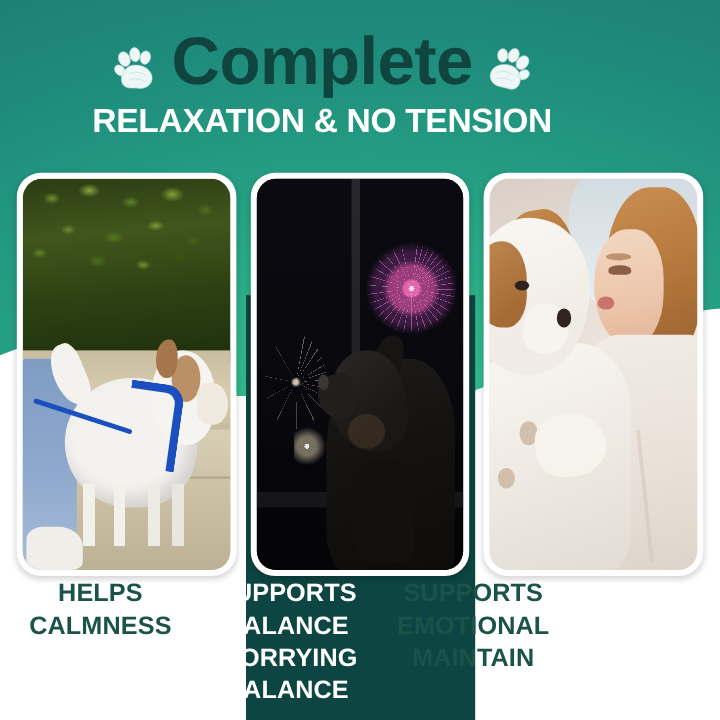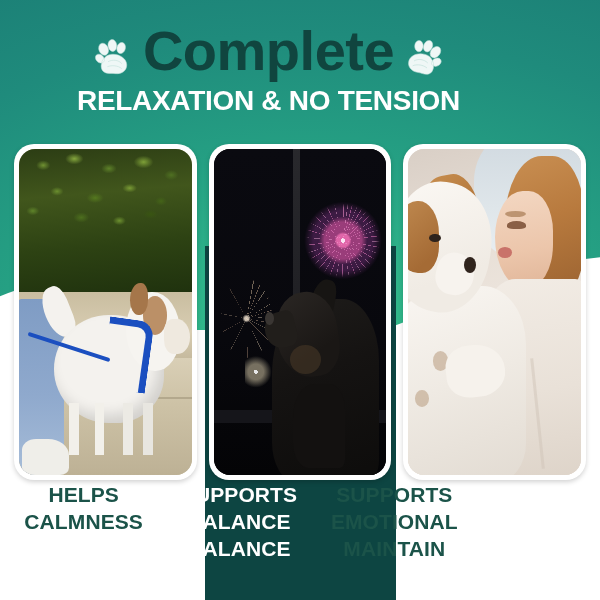--- a/index.html
+++ b/index.html
@@ -462,20 +462,21 @@
   <div class="captions">
 
     <div class="cap">
       <span>HELPS</span>
       <span>CALMNESS</span>
     </div>
 
     <div class="cap is-dark">
       <span>SUPPORTS</span>
       <span>BALANCE</span>
+      <span>WORRYING</span>
       <span>BALANCE</span>
     </div>
 
     <div class="cap">
       <span>SUPPORTS</span>
       <span>EMOTIONAL</span>
       <span>MAINTAIN</span>
     </div>
   </div>
 

